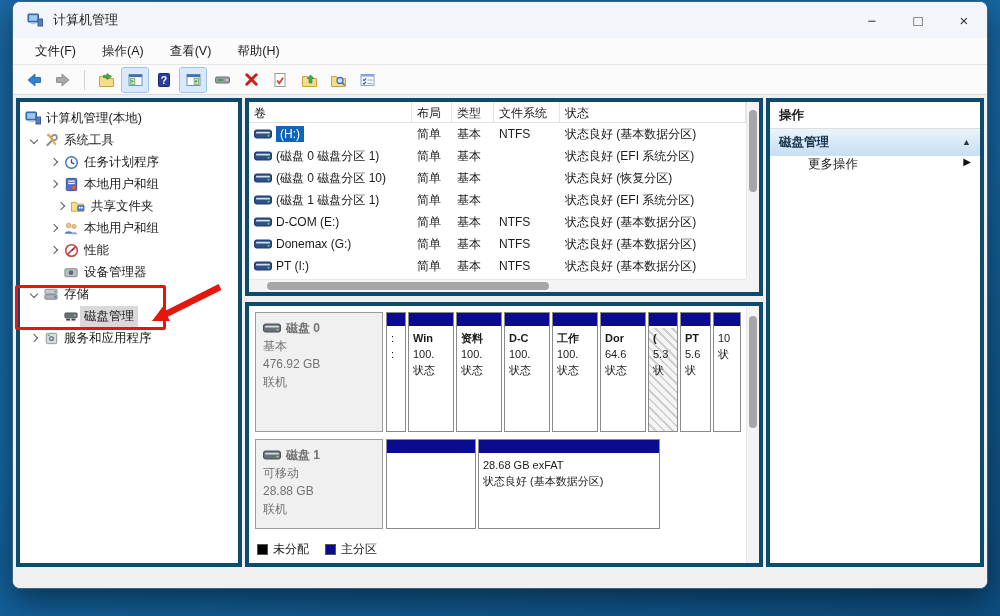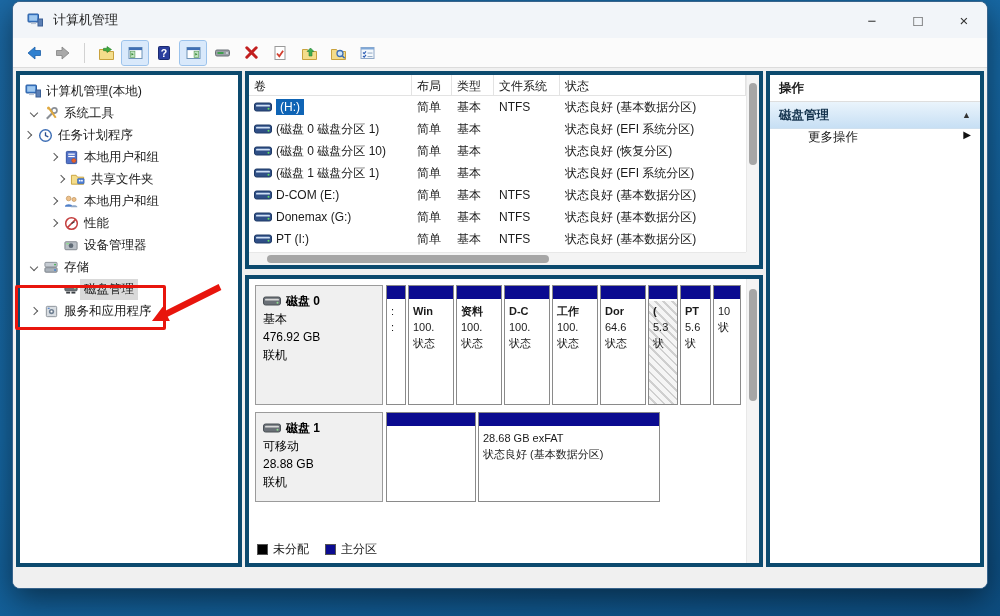--- a/index.html
+++ b/index.html
@@ -55,21 +55,21 @@
   .vname-sel { background:#0f64b5; color:#fff; padding:1px 4px; }
   .vscroll { background:#f4f4f4; position:relative; border-left:1px solid #e8e8e8;}
   .vthumb { position:absolute; left:2px; width:8px; background:#a6a6a6; border-radius:4px; }
   .hscroll { background:#f4f4f4; position:relative; border-top:1px solid #e8e8e8; grid-column:1 / 2;}
   .hthumb { position:absolute; top:2px; height:8px; background:#a6a6a6; border-radius:4px; }
   .scorner { background:#f4f4f4; }
   
   .disk-box { flex:1 1 auto; display:grid; grid-template-columns:1fr 13px; min-height:0; overflow:hidden;}
   .disk-main { display:flex; flex-direction:column; padding:6px 0 0 6px; min-width:0; overflow:hidden;}
   .disk-row { display:flex; align-items:stretch; margin-bottom:7px; }
-  .disk-info { width:128px; flex:0 0 auto; background:#f0f0f0; border:1px solid #9b9b9b; padding:6px 7px; font-size:12px; line-height:1.5; color:#000000;}
+  .disk-info { width:128px; flex:0 0 auto; background:#f0f0f0; border:1px solid #9b9b9b; padding:6px 7px; font-size:12px; line-height:1.5; color:#737373;}
   .disk-name { font-weight:bold; display:flex; align-items:center; gap:5px; }
   .parts { flex:1 1 auto; display:flex; gap:2px; margin-left:3px; overflow:hidden; }
   .part { border:1px solid #8a8a8a; background:#fff; flex:0 0 auto; display:flex; flex-direction:column; overflow:hidden;}
   .pstrip { height:15px; flex:0 0 auto; background:#0b0b90; border-bottom:2px solid #fff; }
   .pbody { flex:1; padding:3px 3px 0 4px; font-size:11px; line-height:1.45; color:#1b1b1b; white-space:nowrap; overflow:hidden;}
   .pbody .l1 { font-weight:bold; }
   .part.hatched .pbody { background:repeating-linear-gradient(45deg,#f5f5f5 0 4px,#cfcfcf 4px 6px); }
   .legend { margin-top:auto; display:flex; align-items:center; gap:16px; padding:4px 4px 5px 2px; font-size:12px; color:#1b1b1b;}
   .lsq { width:11px; height:11px; display:inline-block; margin-right:5px; vertical-align:-1px; border:1px solid #555;}
   .legend-item { display:flex; align-items:center; }
@@ -100,20 +100,26 @@
         </svg>
       </span>
     <span class="title">计算机管理</span>
     <div class="win-controls">
       <div class="wc">−</div>
       <div class="wc">□</div>
       <div class="wc">×</div>
     </div>
   </div>
 
+  <div class="menubar" id="menubar">
+      <div class="mitem">文件(F)</div>
+      <div class="mitem">操作(A)</div>
+      <div class="mitem">查看(V)</div>
+      <div class="mitem">帮助(H)</div>
+    </div>
 
   <div class="toolbar" id="toolbar">
       <div class="tbtn">
         <span class="icon">
           <svg width="18" height="16" viewBox="0 0 16 16">
             <path d="M9 2 L2 8 L9 14 L9 10.5 H14.5 V5.5 H9 Z" fill="#2f80cf" stroke="#1d5fa8" stroke-width=".8"></path>
           </svg>
         </span>
       </div>
       <div class="tbtn">
@@ -240,21 +246,21 @@
               <svg width="15" height="15" viewBox="0 0 16 16">
                 <path d="M3 13.5 L9.5 7" stroke="#8a8f96" stroke-width="2.2"></path>
                 <circle cx="11" cy="4.8" r="2.8" fill="none" stroke="#8a8f96" stroke-width="1.8"></circle>
                 <path d="M5.5 2.5 L12.5 12.5" stroke="#e0a93f" stroke-width="2.2"></path>
                 <circle cx="4.8" cy="2.2" r="1.6" fill="#e0a93f"></circle>
               </svg>
             </span>
           </span>
           <span class="tlabel">系统工具</span>
         </div>
-        <div class="trow" style="">
+        <div class="trow" style="padding-left:26px">
           <span class="texp">
             <span class="chev right"></span>
           </span>
           <span class="ticon">
             <span class="icon">
               <svg width="15" height="15" viewBox="0 0 16 16">
                 <circle cx="8" cy="8" r="6.2" fill="#fdfdfd" stroke="#3f6fb5" stroke-width="1.5"></circle>
                 <path d="M8 4.5 V8 L11 9.5" stroke="#2a4f8f" stroke-width="1.4" fill="none"></path>
               </svg>
             </span>

